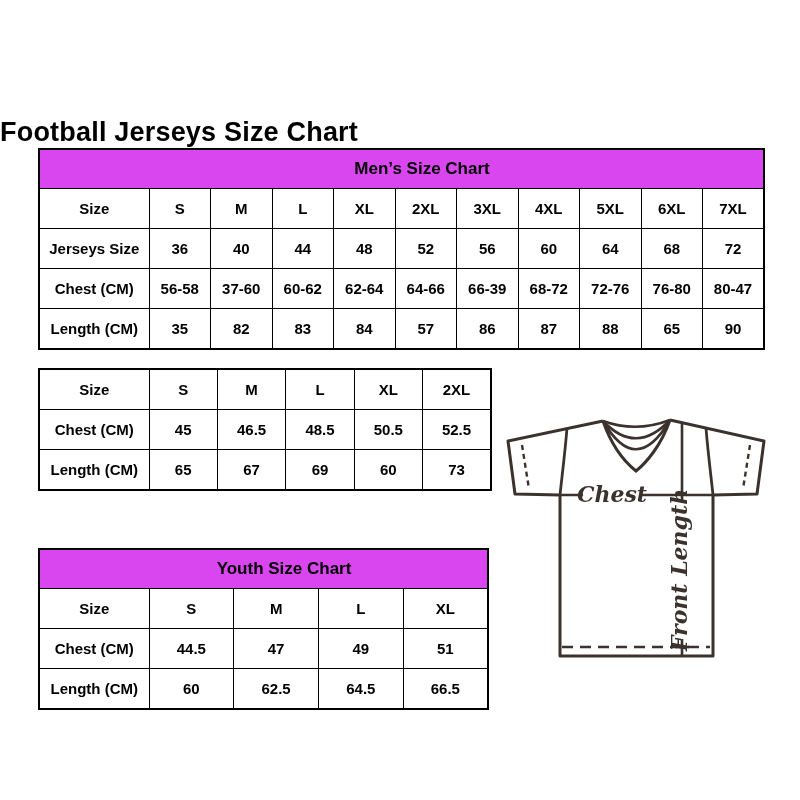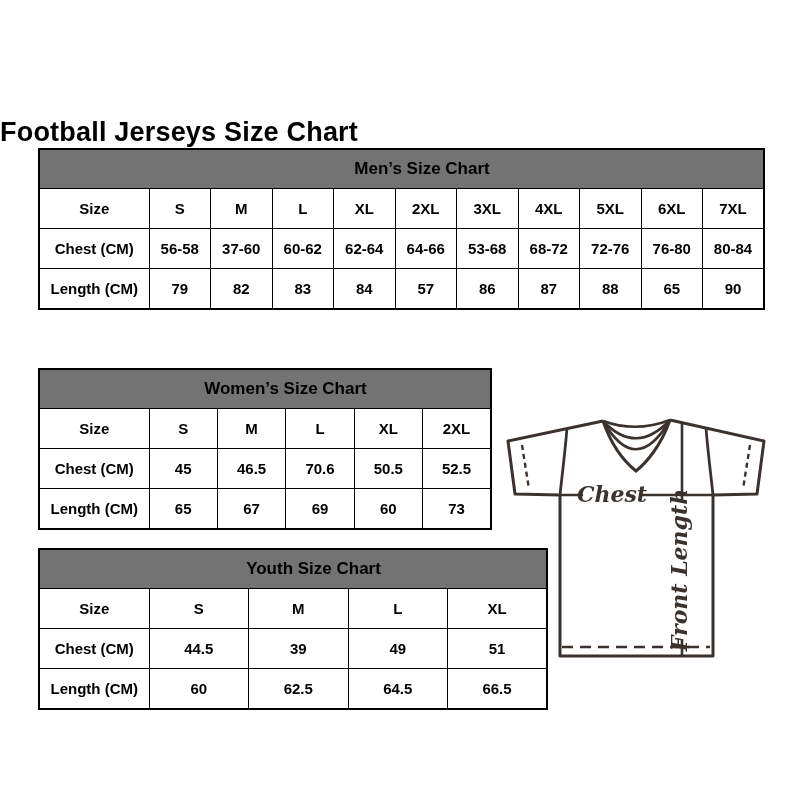--- a/index.html
+++ b/index.html
@@ -13,24 +13,24 @@
   }
   table{
     position:absolute;border-collapse:collapse;table-layout:fixed;
     border:2px solid #000;background:#fff;
   }
   td{
     border:1.5px solid #000;text-align:center;vertical-align:middle;
     font-weight:bold;font-size:15px;height:39px;padding:0;
     overflow:hidden;white-space:nowrap;
   }
-  td.band{background:#737373;font-size:17px;height:38px;padding-left:41px;}
+  td.band{background:#d946ef;font-size:17px;height:38px;padding-left:41px;}
   #mens  {left:38px;top:148px;width:727px;}
   #womens{left:38px;top:368px;width:454px;}
-  #youth {left:38px;top:548px;width:510px;}
+  #youth {left:38px;top:548px;width:451px;}
   .jersey{position:absolute;left:503px;top:398px;}
   .jersey path,.jersey line{stroke:#3b322e;fill:none;}
   .jersey text{
     fill:#3b322e;font-family:"DejaVu Serif","Liberation Serif",serif;
     font-style:italic;font-weight:bold;
   }
 </style>
 </head>
 <body>
 
@@ -63,35 +63,48 @@
           <td>L</td>
           <td>XL</td>
           <td>2XL</td>
           <td>3XL</td>
           <td>4XL</td>
           <td>5XL</td>
           <td>6XL</td>
           <td>7XL</td>
         </tr>
         <tr>
+          <td>Jerseys Size</td>
+          <td>36</td>
+          <td>40</td>
+          <td>44</td>
+          <td>48</td>
+          <td>52</td>
+          <td>56</td>
+          <td>60</td>
+          <td>64</td>
+          <td>68</td>
+          <td>72</td>
+        </tr>
+        <tr>
           <td>Chest (CM)</td>
           <td>56-58</td>
           <td>37-60</td>
           <td>60-62</td>
           <td>62-64</td>
           <td>64-66</td>
-          <td>53-68</td>
+          <td>66-39</td>
           <td>68-72</td>
           <td>72-76</td>
           <td>76-80</td>
-          <td>80-84</td>
+          <td>80-47</td>
         </tr>
         <tr>
           <td>Length (CM)</td>
-          <td>79</td>
+          <td>35</td>
           <td>82</td>
           <td>83</td>
           <td>84</td>
           <td>57</td>
           <td>86</td>
           <td>87</td>
           <td>88</td>
           <td>65</td>
           <td>90</td>
         </tr>
@@ -101,35 +114,32 @@
       <colgroup>
         <col style="width: 110px;">
         <col>
         <col>
         <col>
         <col>
         <col>
       </colgroup>
       <tbody>
         <tr>
-          <td colspan="6" class="band">Women’s Size Chart</td>
-        </tr>
-        <tr>
           <td>Size</td>
           <td>S</td>
           <td>M</td>
           <td>L</td>
           <td>XL</td>
           <td>2XL</td>
         </tr>
         <tr>
           <td>Chest (CM)</td>
           <td>45</td>
           <td>46.5</td>
-          <td>70.6</td>
+          <td>48.5</td>
           <td>50.5</td>
           <td>52.5</td>
         </tr>
         <tr>
           <td>Length (CM)</td>
           <td>65</td>
           <td>67</td>
           <td>69</td>
           <td>60</td>
           <td>73</td>
@@ -151,21 +161,21 @@
         <tr>
           <td>Size</td>
           <td>S</td>
           <td>M</td>
           <td>L</td>
           <td>XL</td>
         </tr>
         <tr>
           <td>Chest (CM)</td>
           <td>44.5</td>
-          <td>39</td>
+          <td>47</td>
           <td>49</td>
           <td>51</td>
         </tr>
         <tr>
           <td>Length (CM)</td>
           <td>60</td>
           <td>62.5</td>
           <td>64.5</td>
           <td>66.5</td>
         </tr>

